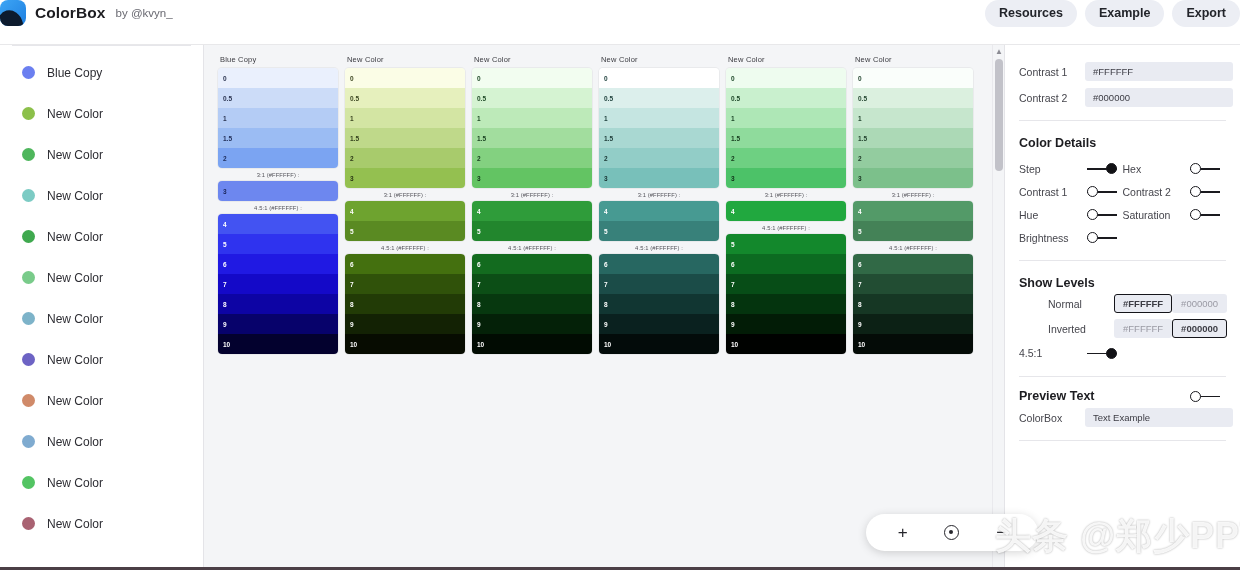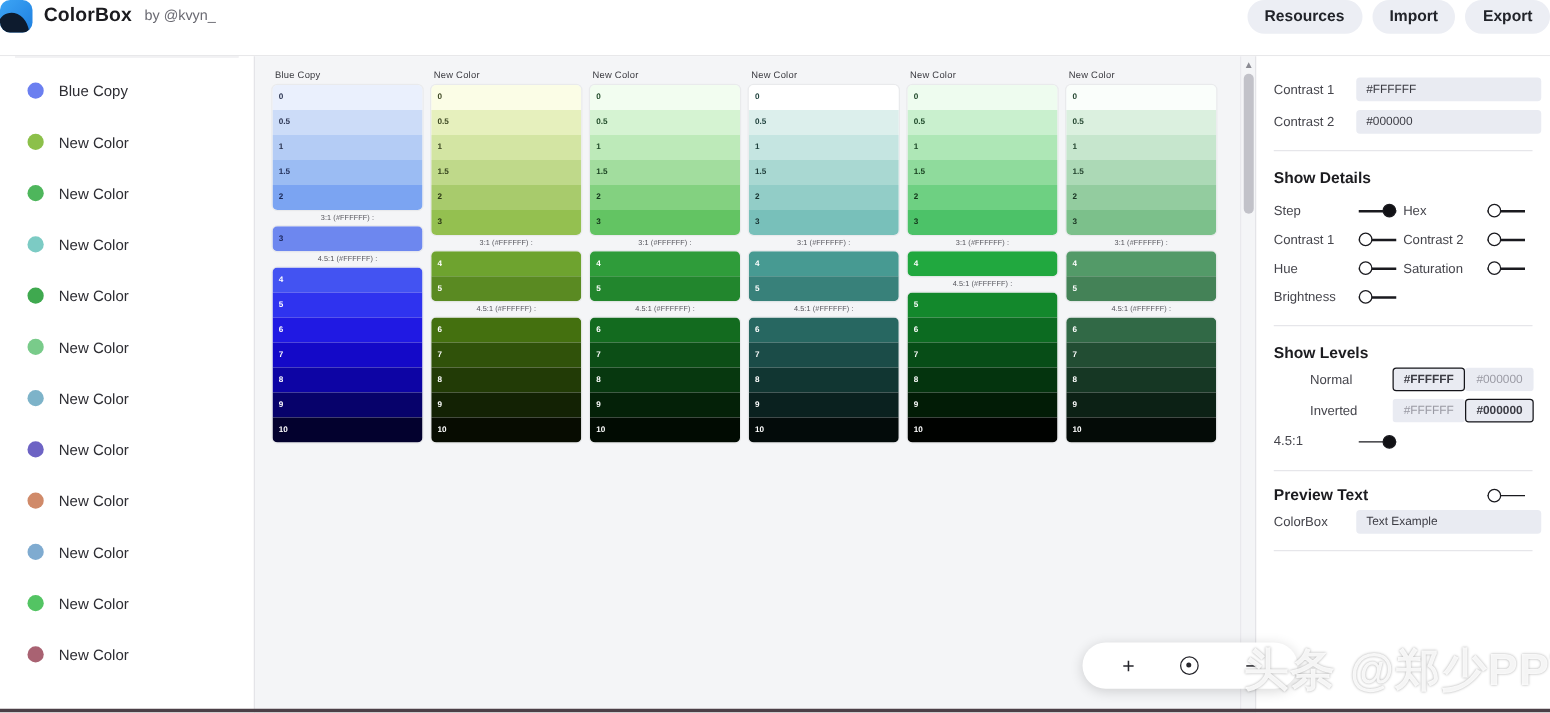--- a/index.html
+++ b/index.html
@@ -129,21 +129,21 @@
 <div id="app">
 
   <div class="topbar">
     <div class="brand">
       <div class="logo"></div>
       <span class="brand-name">ColorBox</span>
       <span class="brand-by">by @kvyn_</span>
     </div>
     <div class="topbar-actions">
       <button class="pill">Resources</button>
-      <button class="pill">Import</button>
+      <button class="pill">Example</button>
       <button class="pill">Export</button>
     </div>
   </div>
 
   <div class="sidebar">
     <div class="sidebar-rule"></div>
     <div class="color-list" id="color-list">
         <div class="color-item">
           <div class="swatch" style="background: rgb(107, 127, 240);"></div>
           <span class="color-label">Blue Copy</span>
@@ -512,21 +512,21 @@
         <input class="field" value="#FFFFFF" style="">
       </div>
       <div class="row">
         <span class="row-label">Contrast 2</span>
         <input class="field" value="#000000" style="">
       </div>
       <div class="hr"></div>
     </div>
 
     <div class="sect">
-      <span class="sect-title">Show Details</span>
+      <span class="sect-title">Color Details</span>
       <div class="tog-grid" id="tog-grid">
           <div class="tog-row">
             <div class="tog-cell">
               <span class="tog-label">Step</span>
               <div class="toggle on">
                 <div class="track"></div>
                 <div class="knob"></div>
               </div>
             </div>
             <div class="tog-cell">

